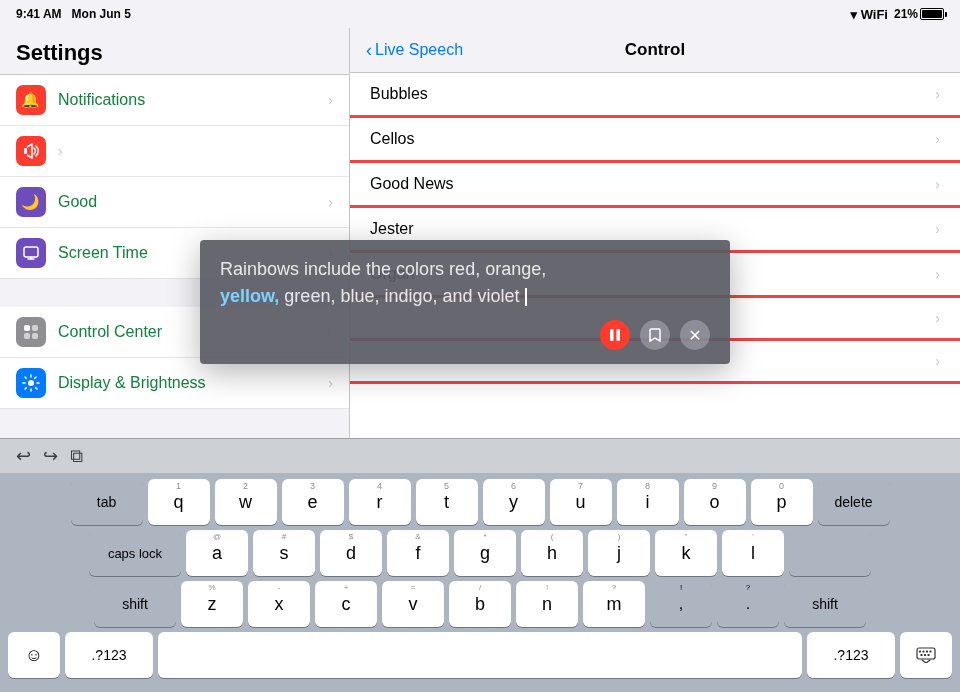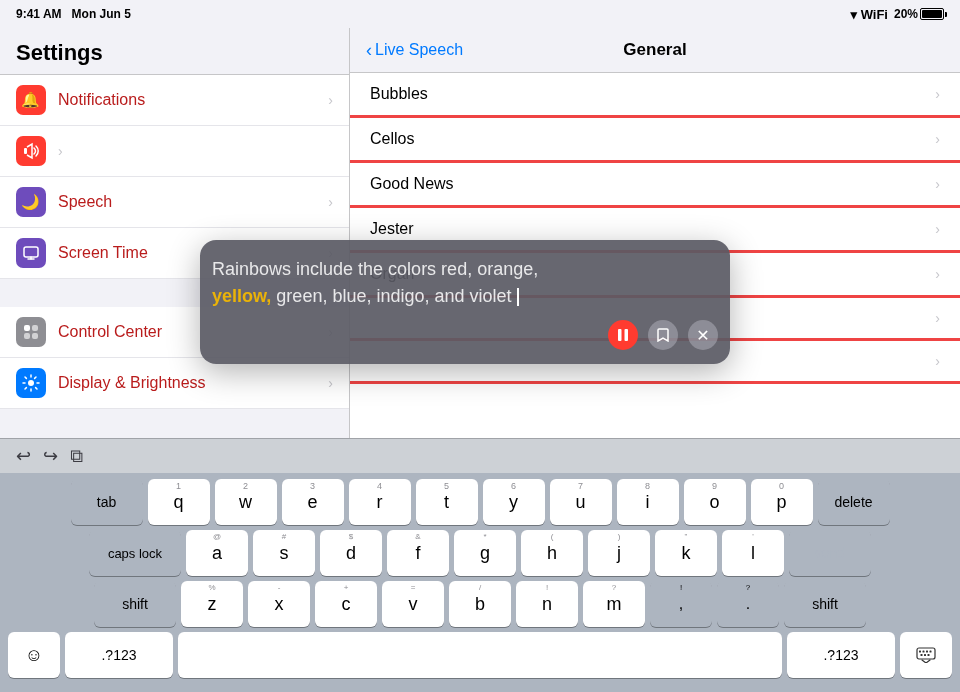--- a/index.html
+++ b/index.html
@@ -82,21 +82,21 @@
       display: flex;
       align-items: center;
       justify-content: center;
       margin-right: 12px;
       flex-shrink: 0;
       font-size: 16px;
     }
 
     .settings-item-label {
       font-size: 16px;
-      color: #b91c1c;
+      color: #15803d;
       flex: 1;
     }
 
     .settings-chevron {
       color: #c7c7cc;
       font-size: 14px;
     }
 
     
     .settings-gap {
@@ -165,35 +165,35 @@
       font-size: 14px;
     }
 
     
     .live-speech-overlay {
       position: absolute;
       top: 240px;
       left: 200px;
       width: 530px;
       background: rgba(90, 90, 100, 0.92);
-      border-radius: 16px;
-      padding: 16px 12px 14px;
+      border-radius: 4px;
+      padding: 16px 20px 14px;
       z-index: 100;
       box-shadow: 0 8px 32px rgba(0,0,0,0.3);
     }
 
     .live-speech-text {
       font-size: 18px;
       color: rgba(255,255,255,0.85);
       line-height: 1.5;
       font-weight: 400;
     }
 
     .live-speech-text .highlighted {
-      color: #eab308;
+      color: #7dd3fc;
       font-weight: 700;
     }
 
     .live-speech-controls {
       display: flex;
       align-items: center;
       justify-content: flex-end;
       margin-top: 10px;
       gap: 10px;
     }
@@ -303,42 +303,42 @@
 
     .key-tab { width: 72px; }
     .key-letter { width: 62px; }
     .key-delete { width: 72px; }
     .key-caps { width: 92px; }
     .key-send { width: 82px; color: #adb5c0; }
     .key-shift { width: 82px; }
     .key-shift-r { width: 82px; }
     .key-space { flex: 1; background: #fff; }
     .key-emoji { width: 52px; }
-    .key-num { width: 108px; }
+    .key-num { width: 88px; }
     .key-kb { width: 52px; }
 
     .bottom-row {
       display: flex;
       gap: 5px;
       padding: 0 4px;
       margin-bottom: 6px;
     }
   </style>
 </head>
 <body>
 
 <div class="status-bar">
   <div class="status-bar-left">
     <span>9:41 AM</span>
     <span style="margin-left:6px;">Mon Jun 5</span>
   </div>
   <div class="status-bar-right">
     <span class="wifi-icon">▾ WiFi</span>
     <div class="battery-container">
-      <span>20%</span>
+      <span>21%</span>
       <div class="battery-icon">
         <div class="battery-fill"></div>
       </div>
     </div>
   </div>
 </div>
 
 <div class="main-layout">
 
   <div class="settings-sidebar">
@@ -363,21 +363,21 @@
             <path d="M14 4c1.5 1.5 2.2 3 2.2 5s-.7 3.5-2.2 5" stroke="white" stroke-width="1.5" stroke-linecap="round" fill="none"></path>
           </svg>
         </div>
         <span class="settings-chevron">›</span>
       </div>
 
       <div class="settings-item">
         <div class="settings-icon" style="background:#6e4cbc;">
           <span style="color:#fff;font-size:15px;">🌙</span>
         </div>
-        <span class="settings-item-label">Speech</span>
+        <span class="settings-item-label">Good</span>
         <span class="settings-chevron">›</span>
       </div>
 
       <div class="settings-item">
         <div class="settings-icon" style="background:#6e4cbc;">
           <svg width="18" height="18" viewBox="0 0 18 18" fill="none">
             <rect x="2" y="3" width="14" height="10" rx="2" stroke="white" stroke-width="1.5" fill="none"></rect>
             <path d="M6 15h6" stroke="white" stroke-width="1.5" stroke-linecap="round"></path>
             <path d="M9 13v2" stroke="white" stroke-width="1.5" stroke-linecap="round"></path>
           </svg>
@@ -417,21 +417,21 @@
       </div>
     </div>
   </div>
 
   <div class="right-panel">
     <div class="right-header">
       <div class="back-button">
         <span style="font-size:18px;">‹</span>
         <span>Live Speech</span>
       </div>
-      <span class="right-header-title">General</span>
+      <span class="right-header-title">Control</span>
     </div>
 
     <div class="right-list">
       <div class="right-list-item">
         <span class="right-list-label">Bubbles</span>
         <span class="right-list-chevron">›</span>
       </div>
       <div class="right-list-item">
         <span class="right-list-label">Cellos</span>
         <span class="right-list-chevron">›</span>

